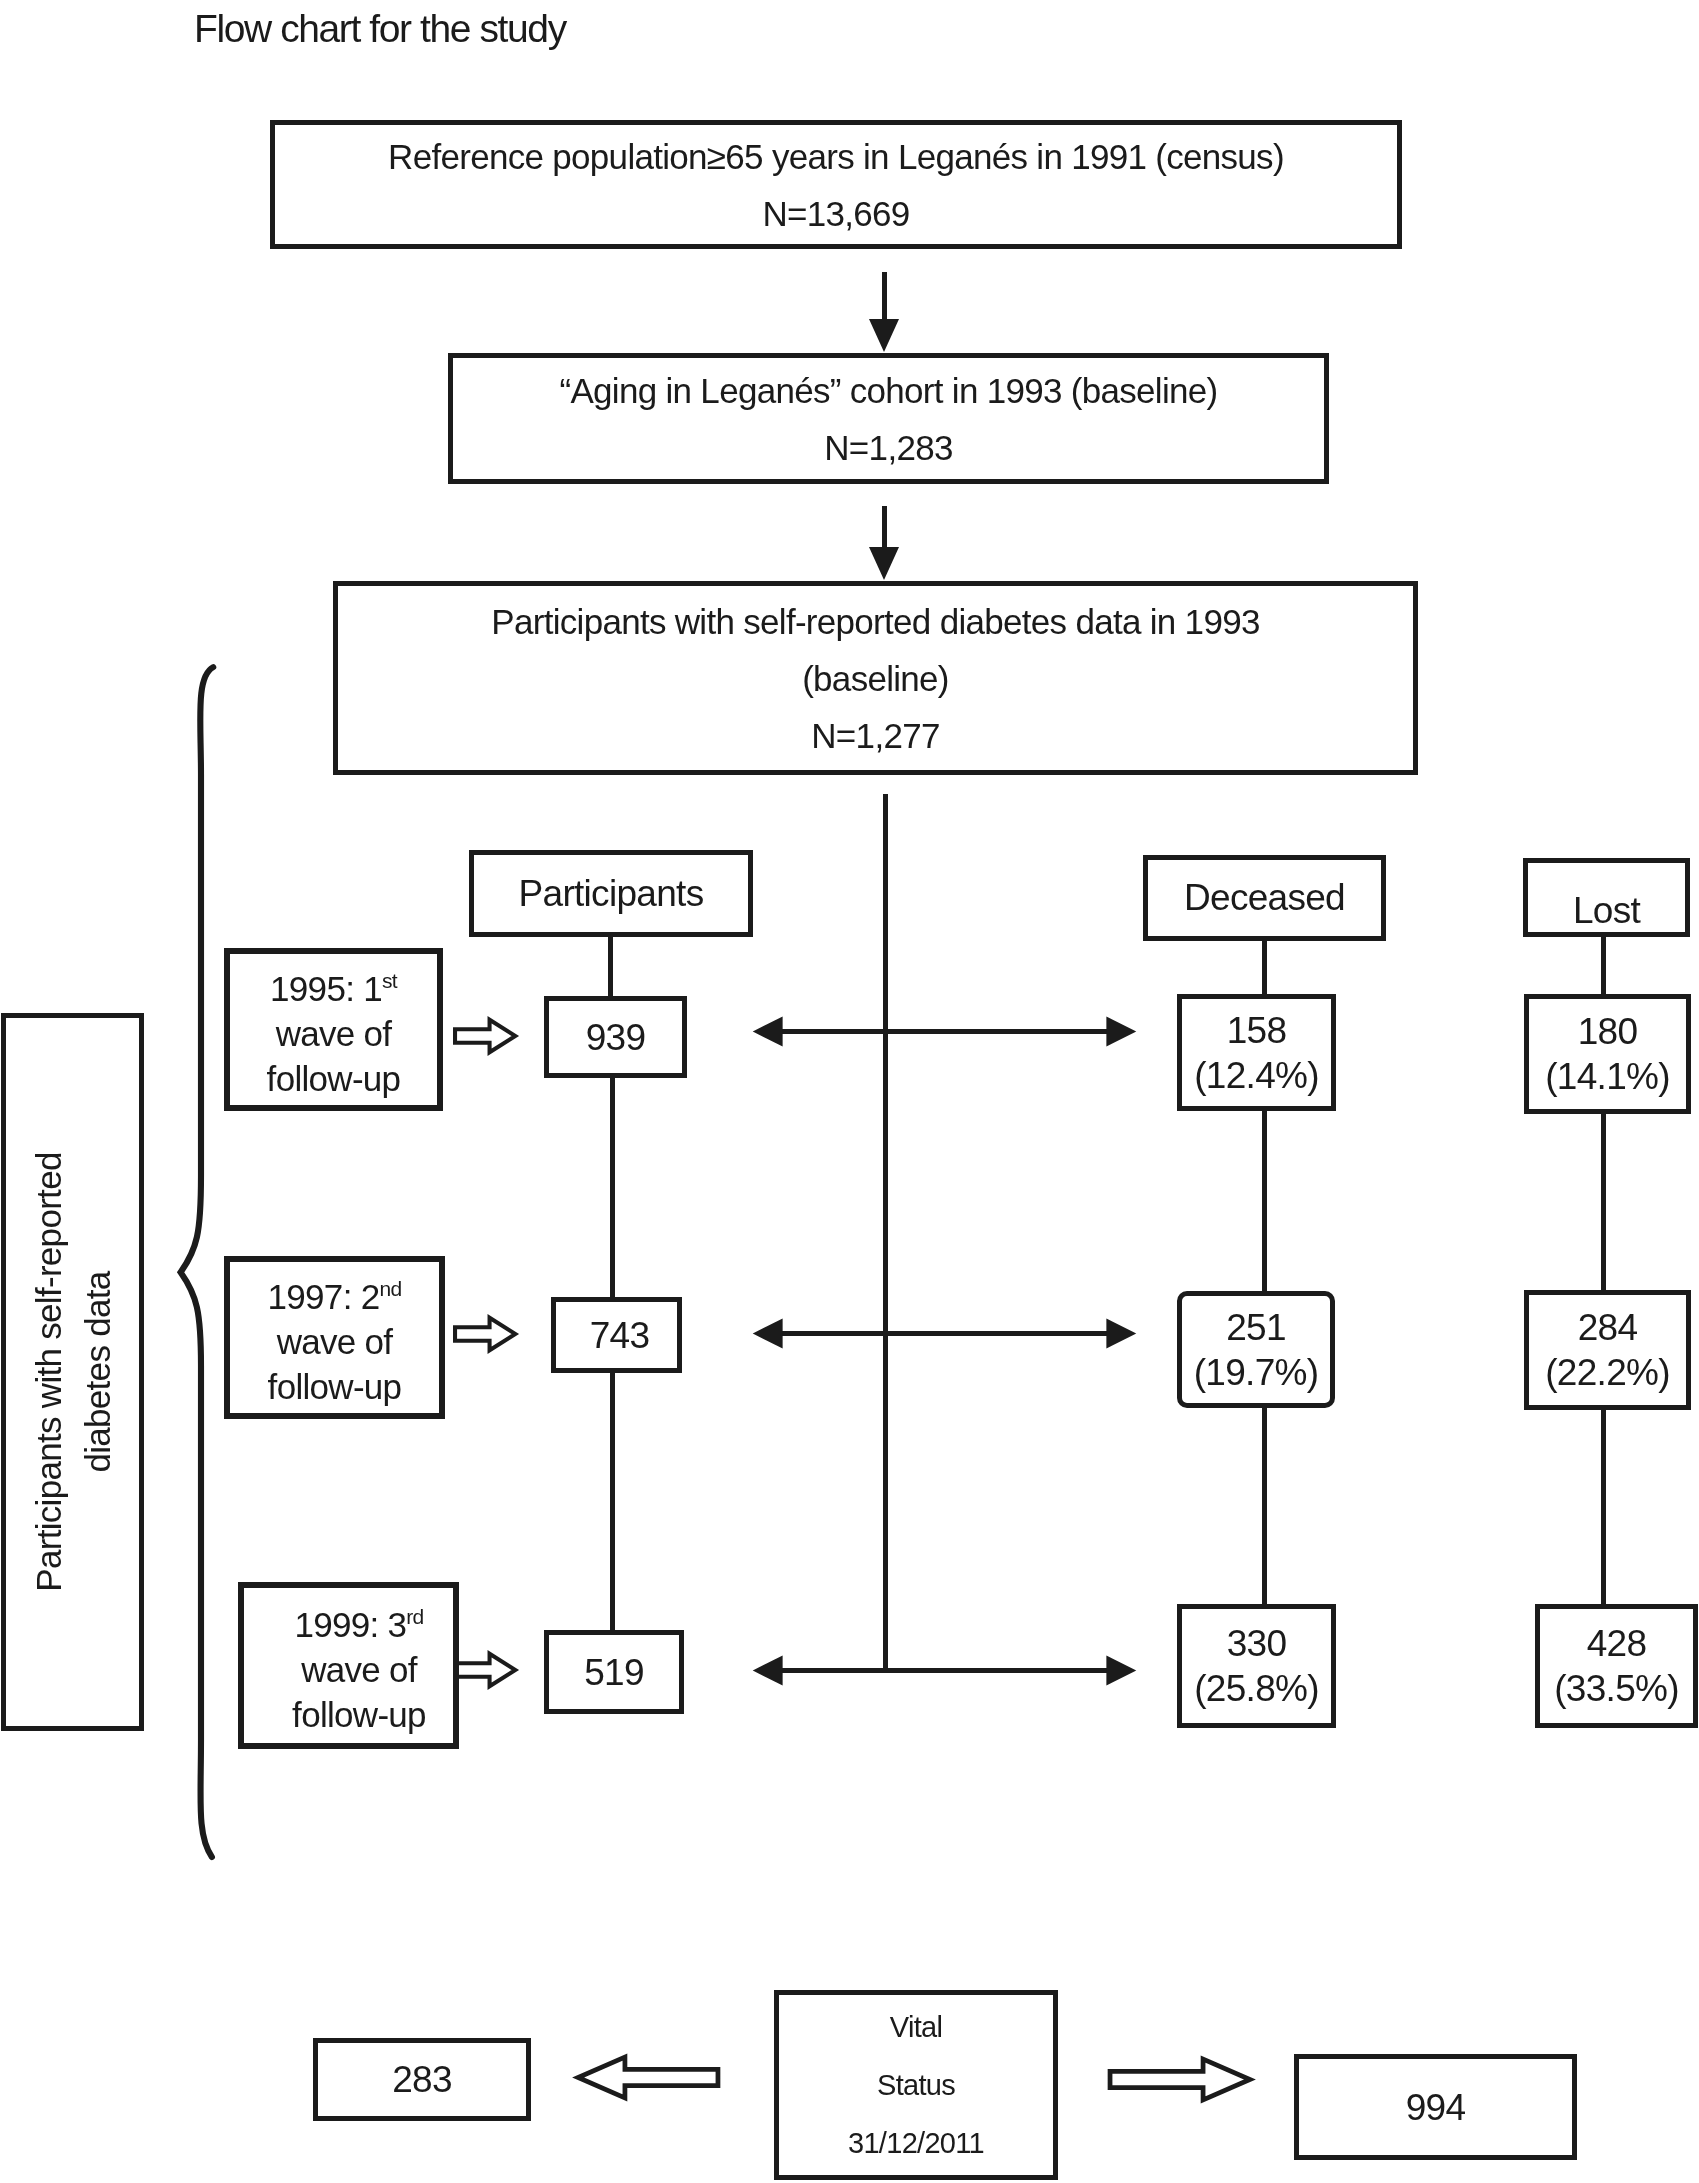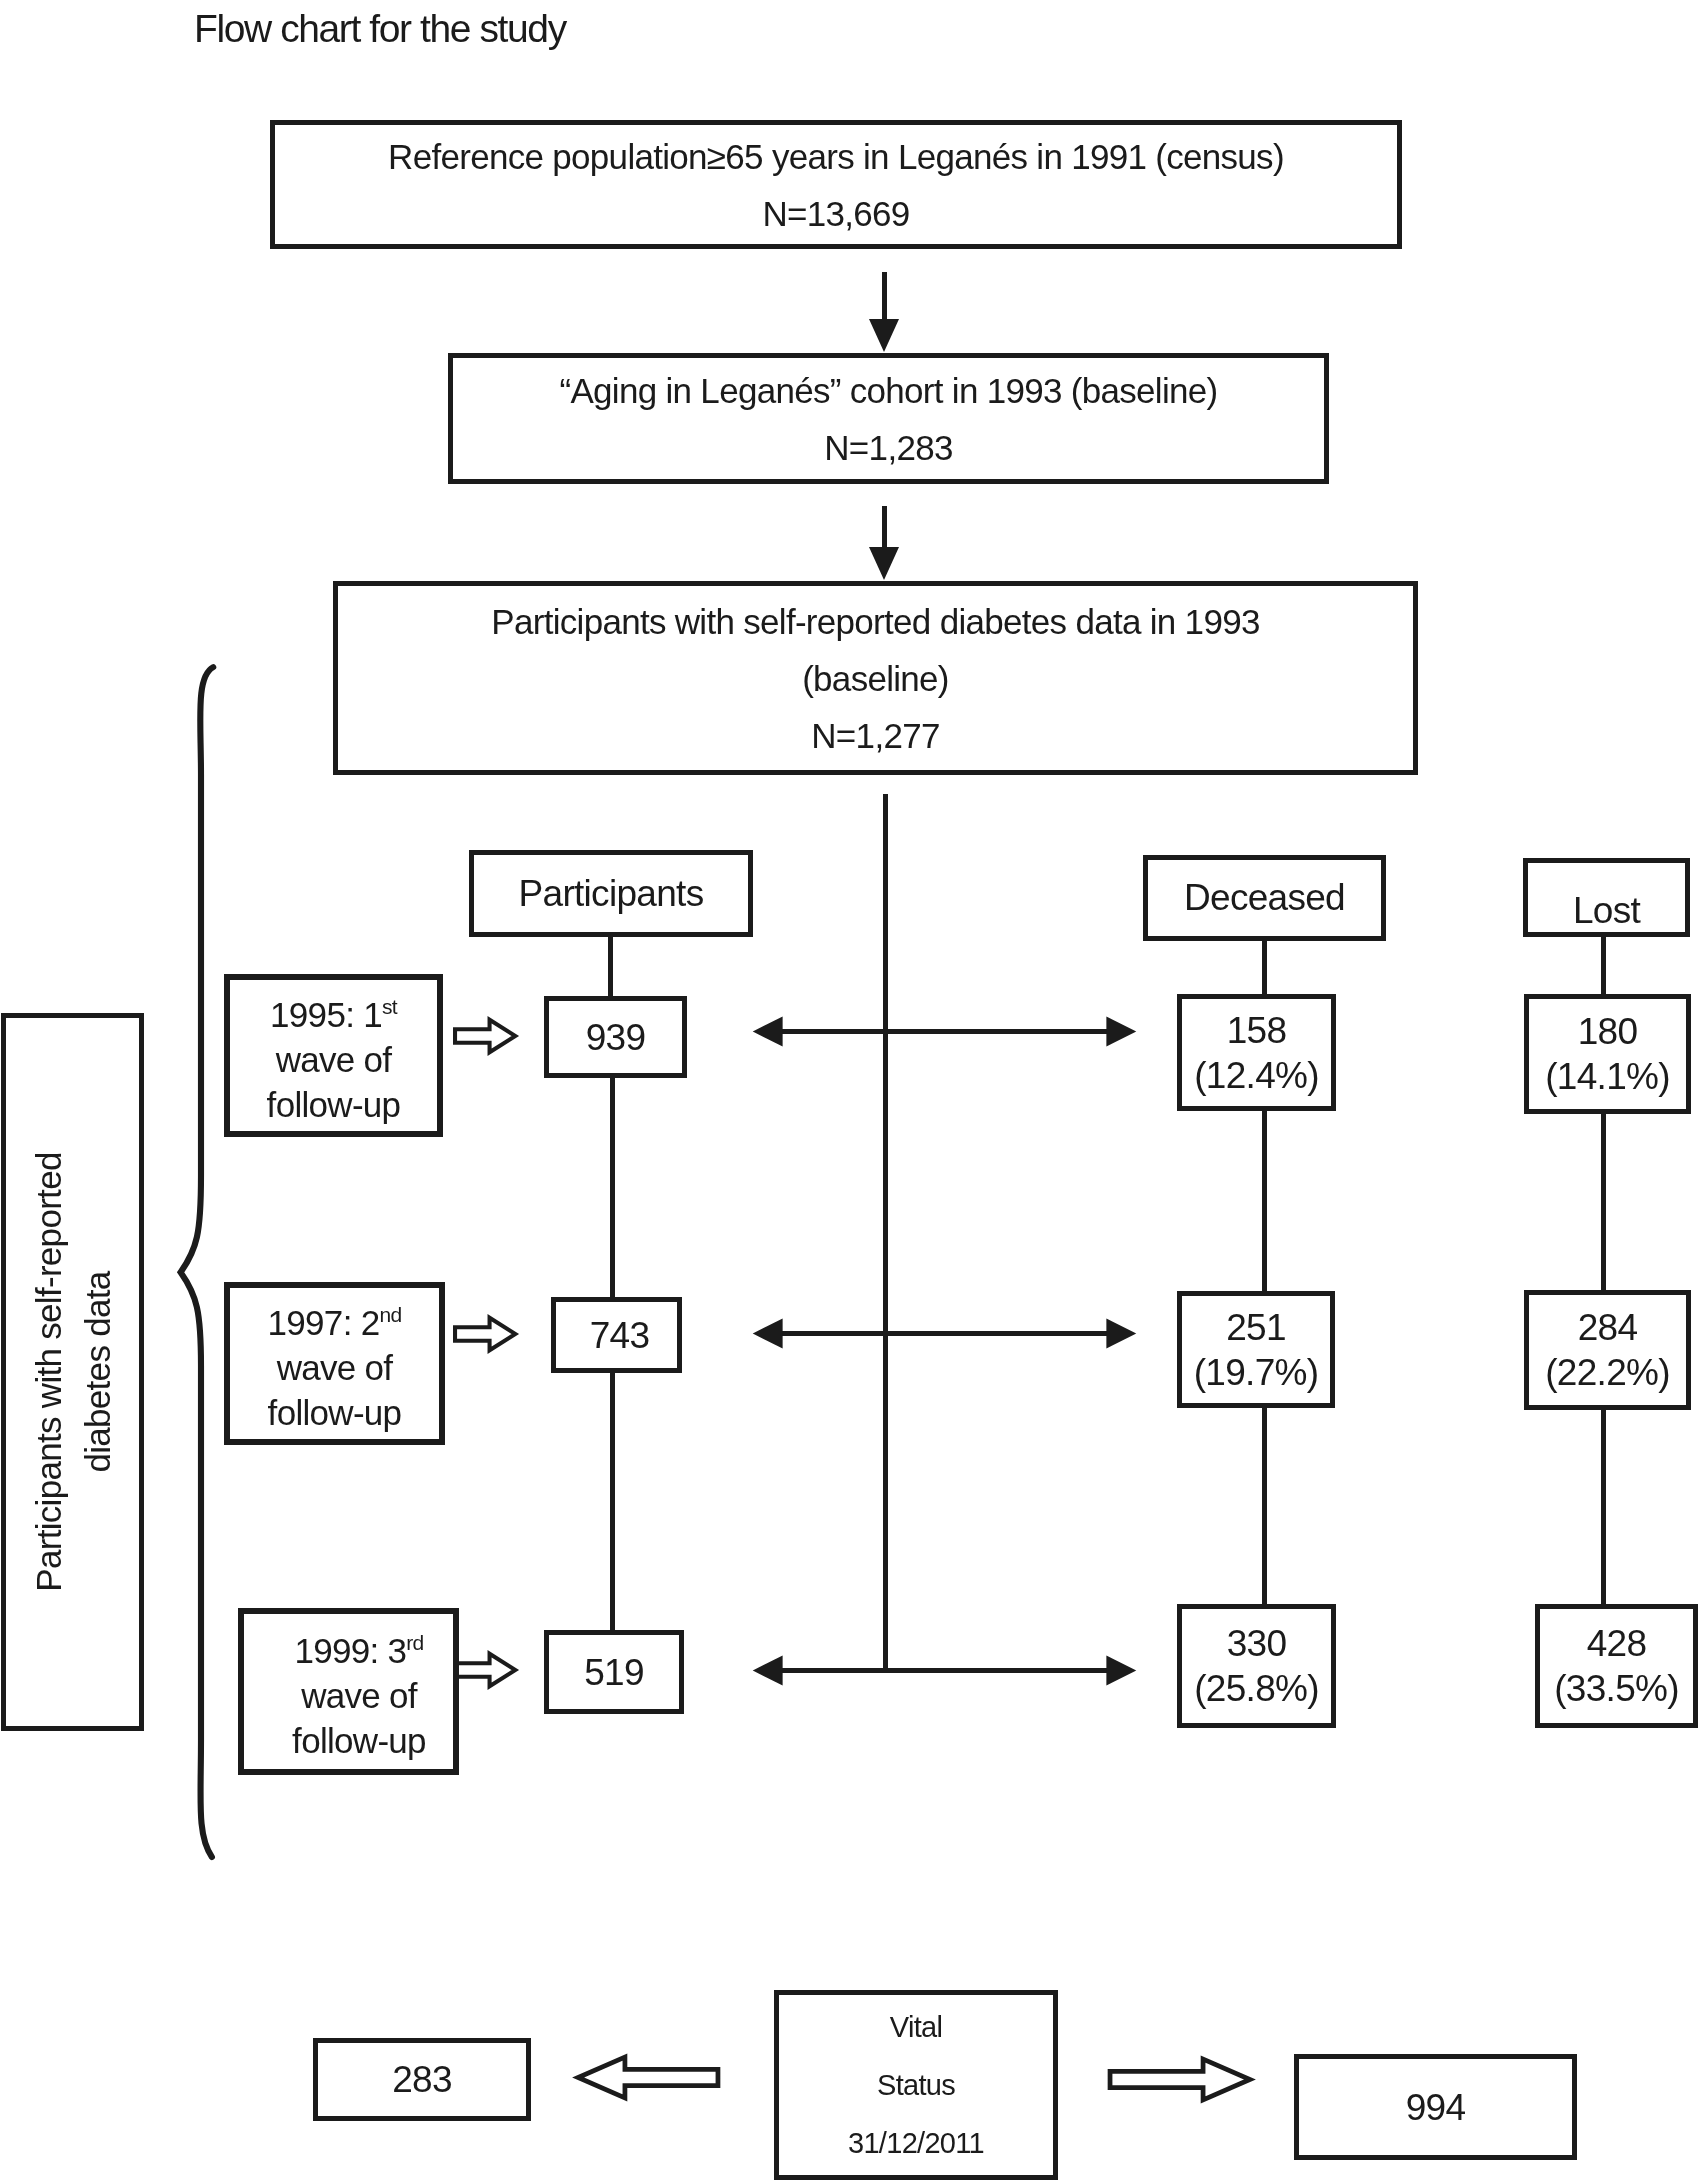--- a/index.html
+++ b/index.html
@@ -8,21 +8,21 @@
     font-family:"Liberation Sans", sans-serif;
     color:#1b1b1b;letter-spacing:-0.7px;
   }
   .stage{position:absolute;left:0;top:0;width:1699px;height:2183px;}
   .box{
     position:absolute;box-sizing:border-box;background:#ffffff;
     border:5.4px solid #1b1b1b;
     display:flex;flex-direction:column;align-items:center;justify-content:center;
     text-align:center;
   }
-  .box.thick{border-width:6.8px;margin-top:26px;}
+  .box.thick{border-width:6.8px;}
   .txt-main{font-size:35px;line-height:57px;}
   .hdr{font-size:37px;}
   .num{font-size:37px;line-height:45px;}
   .lbl{font-size:35px;line-height:45px;}
   .vital-txt{font-size:29px;line-height:58px;}
   .vline{position:absolute;background:#1b1b1b;}
   .arrowhead-down{
     position:absolute;width:0;height:0;
     border-left:15px solid transparent;border-right:15px solid transparent;
     border-top:33px solid #1b1b1b;
@@ -144,21 +144,21 @@
   </div>
 
   <div class="box thick" style="left:224px;top:1256px;width:221px;height:163px;">
     <div class="lbl"><span>1997: 2</span><sup>nd</sup></div>
     <div class="lbl">wave of</div>
     <div class="lbl">follow-up</div>
   </div>
   <div class="box" style="left:551px;top:1297px;width:131px;height:76px;padding-left:6px;">
     <div class="num">743</div>
   </div>
-  <div class="box" style="left:1177px;top:1291px;width:158px;height:117px;">
+  <div class="box" style="left:1177px;top:1291px;width:158px;height:117px;border-radius:10px;">
     <div class="num">251</div>
     <div class="num">(19.7%)</div>
   </div>
   <div class="box" style="left:1524px;top:1290px;width:167px;height:120px;">
     <div class="num">284</div>
     <div class="num">(22.2%)</div>
   </div>
 
   <div class="box thick" style="left:238px;top:1582px;width:221px;height:167px;padding-left:21px;">
     <div class="lbl"><span>1999: 3</span><sup>rd</sup></div>

